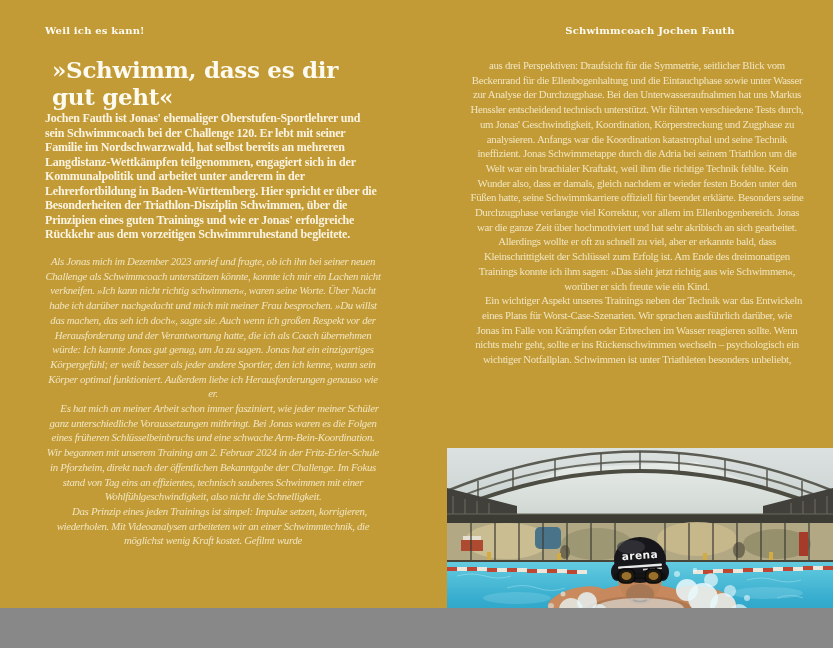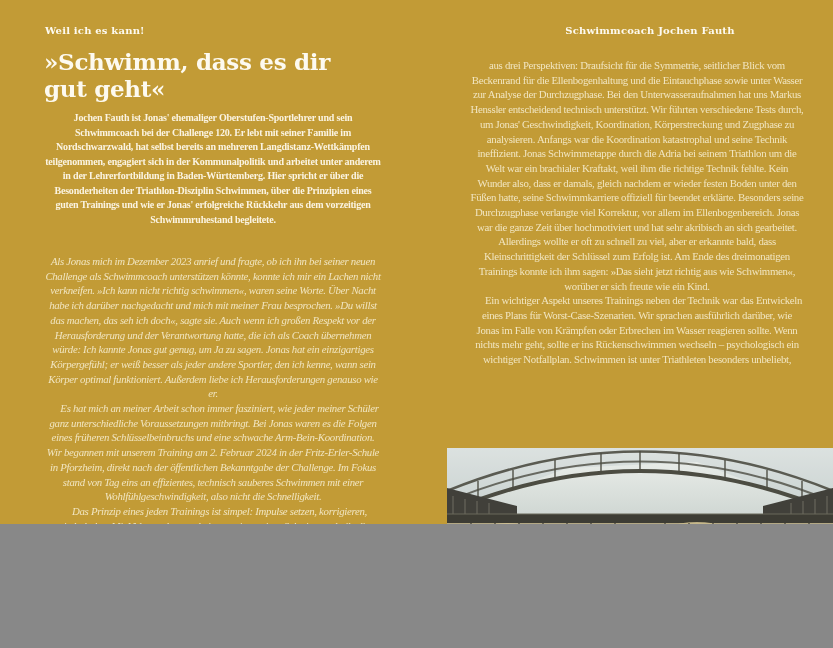--- a/index.html
+++ b/index.html
@@ -5,41 +5,41 @@
   :root{
     --background:#c29b36;
     --heading-text:#fdfaf0;
     --intro-text:#fbf4e2;
     --body-text:#f1e5c0;
     --caption-text:#1c3e46;
   }
   *{box-sizing:border-box;}
   html,body{margin:0;padding:0;background:#888;}
   .spread{
-    position:relative;width:833px;height:524px;
+    position:relative;width:833px;height:608px;
     background:var(--background);overflow:hidden;
     font-family:"Liberation Serif",serif;
   }
   .running-header{
     position:absolute;top:25px;margin:0;
     font-family:"DejaVu Serif",serif;font-weight:bold;font-size:10px;
     color:var(--heading-text);letter-spacing:.2px;
   }
   .rh-left{left:45px;}
   .rh-right{left:505px;width:290px;text-align:center;}
   .title{
-    position:absolute;left:44px;top:48px;width:312px;margin:0;
+    position:absolute;left:44px;top:48px;width:312px;margin:8px;
     font-family:"DejaVu Serif",serif;font-weight:bold;
     font-size:23px;line-height:27px;letter-spacing:-.3px;
     color:var(--heading-text);
   }
   .intro{
     position:absolute;left:45px;top:111px;width:336px;margin:0;
-    font-weight:bold;font-size:10px;line-height:14.5px;
-    letter-spacing:-.2px;color:var(--intro-text);text-align:center;
+    font-weight:bold;font-size:12px;line-height:14.5px;
+    letter-spacing:-.2px;color:var(--intro-text);
   }
   .body{position:absolute;}
   .body-left{left:45px;top:254px;width:336px;font-style:italic;}
   .body-right{left:470px;top:58px;width:334px;}
   .body p{
     margin:0;font-size:10.8px;line-height:14.7px;
     letter-spacing:-.3px;color:var(--body-text);text-align:center;
   }
   .body p.indent{text-indent:13px;}
   .page-number{

